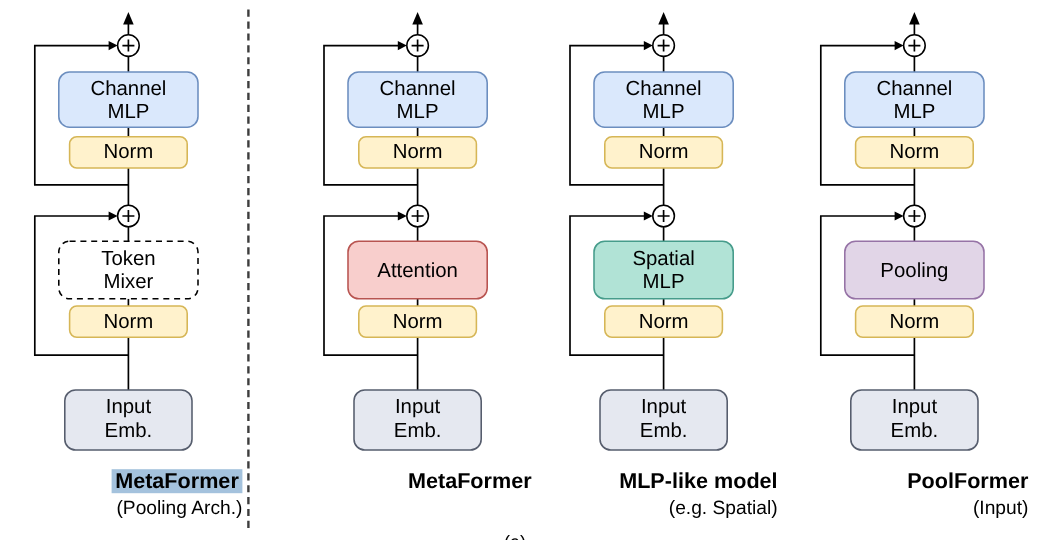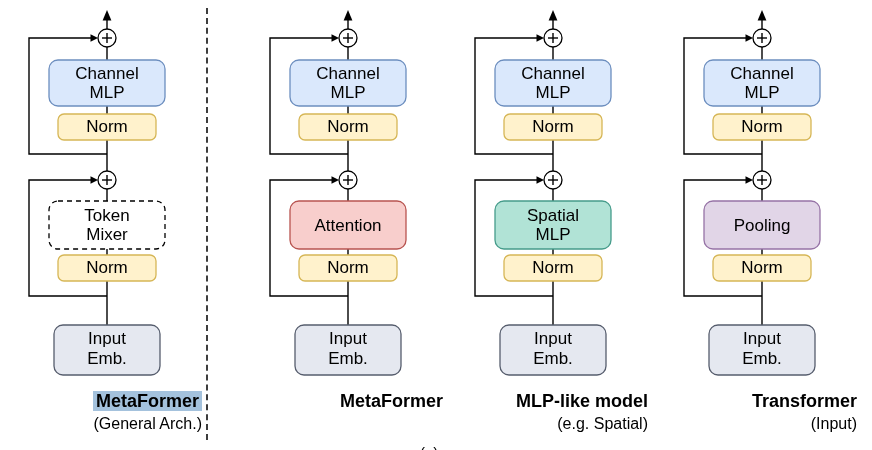--- a/index.html
+++ b/index.html
@@ -73,21 +73,21 @@
     <text class="lbl" x="95" y="232" text-anchor="middle">Mixer</text>
 
     <rect class="box" x="46" y="247" width="98" height="26" rx="6" fill="#fff2cc" stroke="#d6b656"></rect>
     <text class="lbl" x="95" y="265" text-anchor="middle">Norm</text>
 
     <rect class="box" x="42" y="317" width="106" height="50" rx="9" fill="#e5e8f0" stroke="#565d6d"></rect>
     <text class="lbl" x="95" y="336" text-anchor="middle">Input</text>
     <text class="lbl" x="95" y="356" text-anchor="middle">Emb.</text>
   </svg>
   <div class="col-title"><span class="hl">MetaFormer</span></div>
-  <div class="col-subtitle">(General Arch.)</div>
+  <div class="col-subtitle">(Pooling Arch.)</div>
 </div>
 
 <div class="sep"></div>
 
 <div class="col" style="left:253px">
   <svg width="190" height="370" viewBox="0 0 190 370">
     <polyline class="wire" points="95,288 17,288 17,172 79,172"></polyline>
     <polygon class="ah" points="86,172 78.5,168.2 78.5,175.8"></polygon>
     <polyline class="wire" points="95,146 17,146 17,30 79,30"></polyline>
     <polygon class="ah" points="86,30 78.5,26.2 78.5,33.8"></polygon>
@@ -218,17 +218,17 @@
     <rect class="box" x="37" y="193" width="116" height="48" rx="9" fill="#e1d5e7" stroke="#9673a6"></rect>
     <text class="lbl" x="95" y="223" text-anchor="middle">Pooling</text>
 
     <rect class="box" x="46" y="247" width="98" height="26" rx="6" fill="#fff2cc" stroke="#d6b656"></rect>
     <text class="lbl" x="95" y="265" text-anchor="middle">Norm</text>
 
     <rect class="box" x="42" y="317" width="106" height="50" rx="9" fill="#e5e8f0" stroke="#565d6d"></rect>
     <text class="lbl" x="95" y="336" text-anchor="middle">Input</text>
     <text class="lbl" x="95" y="356" text-anchor="middle">Emb.</text>
   </svg>
-  <div class="col-title">Transformer</div>
+  <div class="col-title">PoolFormer</div>
   <div class="col-subtitle">(Input)</div>
 </div>
 
 <div class="caption-frag">(a)</div>
 
 </body></html>

